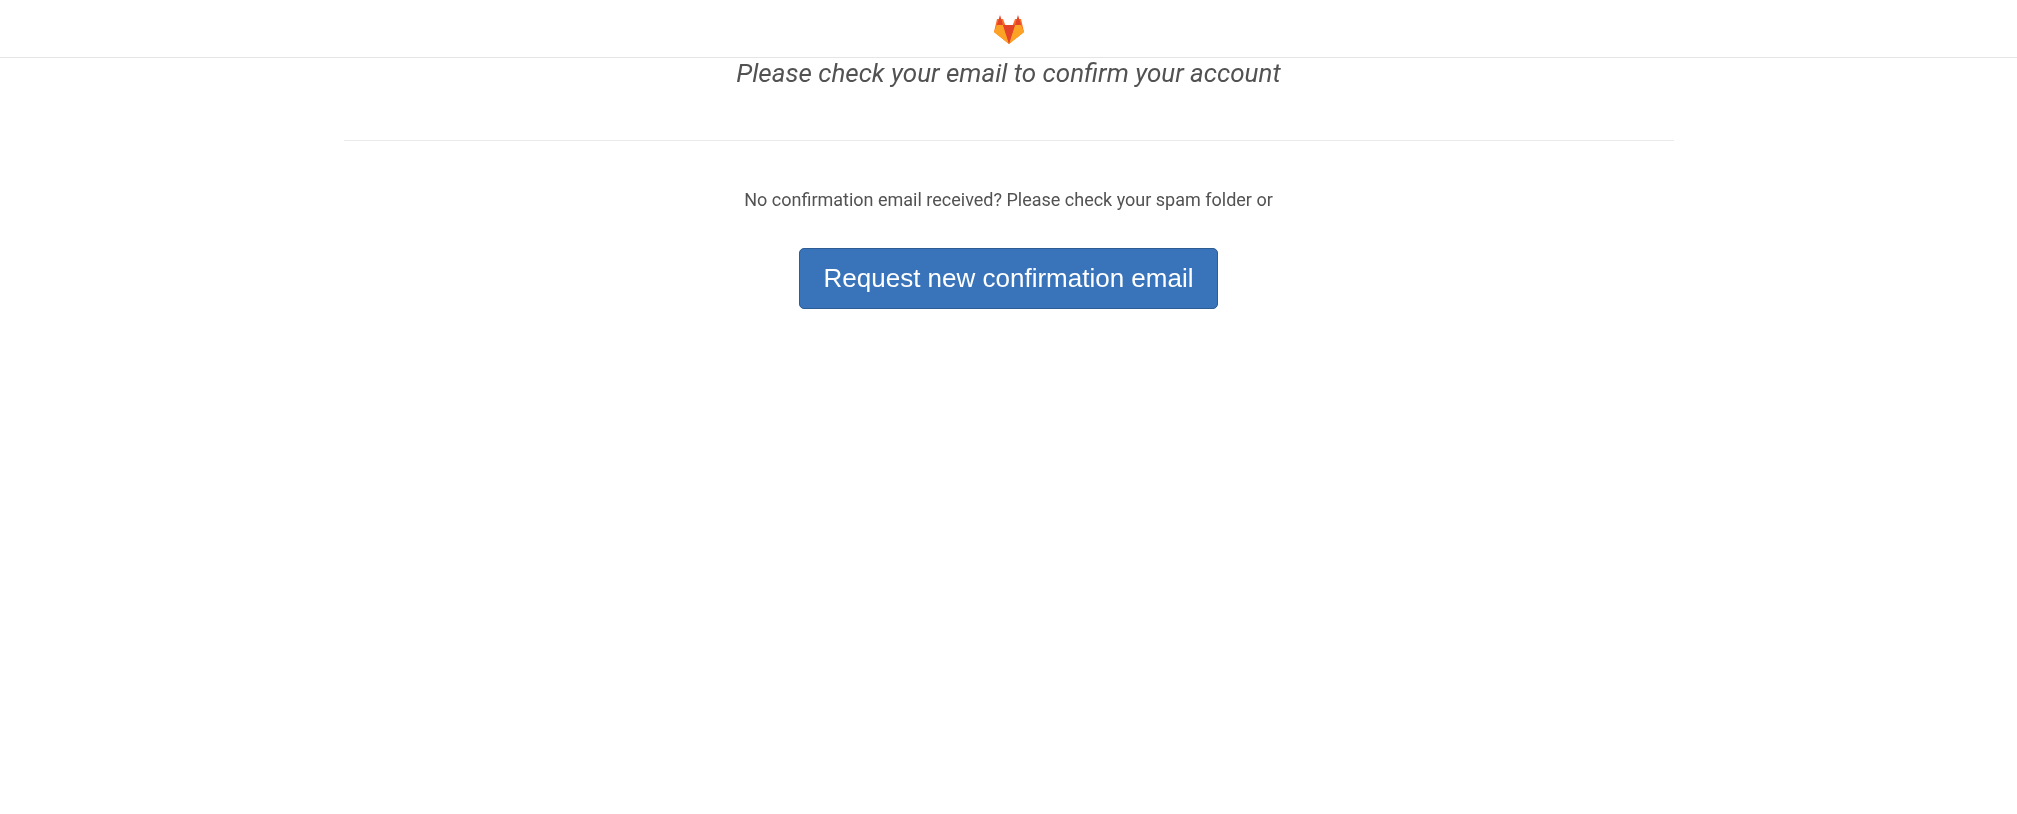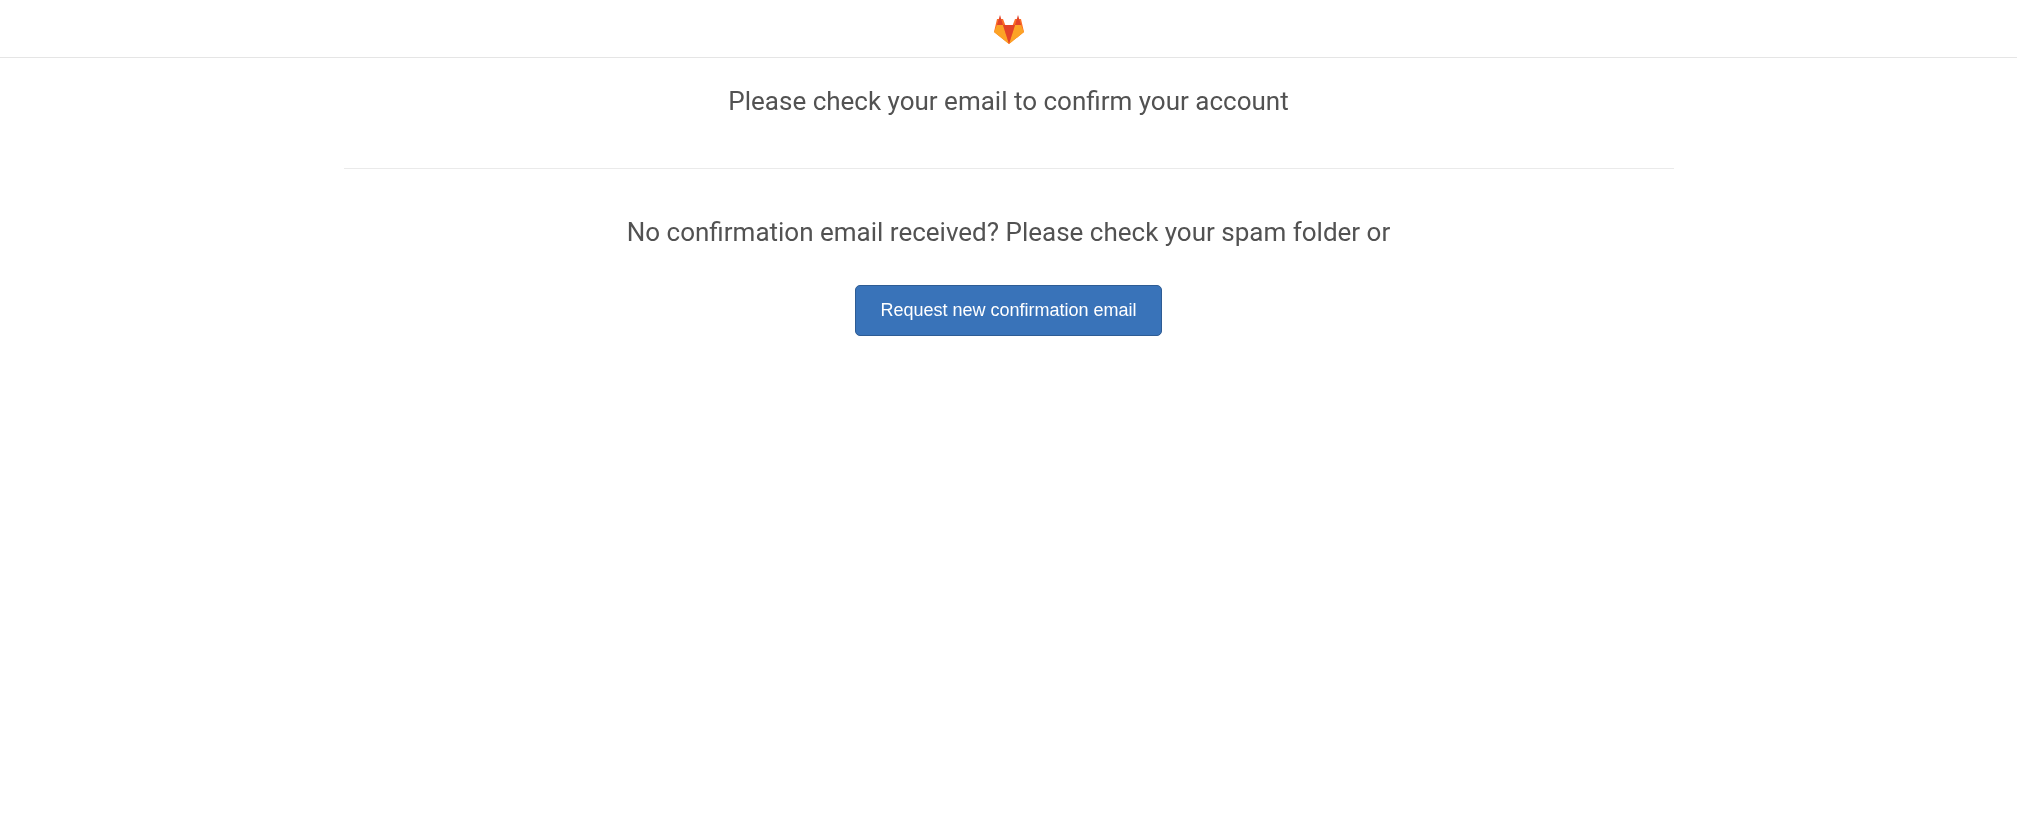--- a/index.html
+++ b/index.html
@@ -37,41 +37,41 @@
     .title {
       font-size: 58px;
       font-weight: 700;
       color: #2e2e2e;
       margin-top: 130px;
       letter-spacing: -0.5px;
     }
     .subtitle {
       font-size: 26px;
       color: #525252;
-      margin-top: 28px;
       font-weight: 400;
+      font-style: italic;
     }
     .divider {
       margin-top: 52px;
       border: none;
       border-top: 1px solid #eaeaea;
     }
     .help-text {
-      font-size: 26px;
+      font-size: 18px;
       color: #525252;
       margin-top: 48px;
       font-weight: 400;
     }
     .primary-button {
       display: inline-block;
       margin-top: 38px;
       padding: 14px 24px;
       background-color: #3973b9;
       color: #ffffff;
-      font-size: 18px;
+      font-size: 26px;
       font-weight: 400;
       border: 1px solid #2e5c94;
       border-radius: 5px;
       cursor: pointer;
       text-decoration: none;
     }
   </style>
 </head>
 <body>
 

